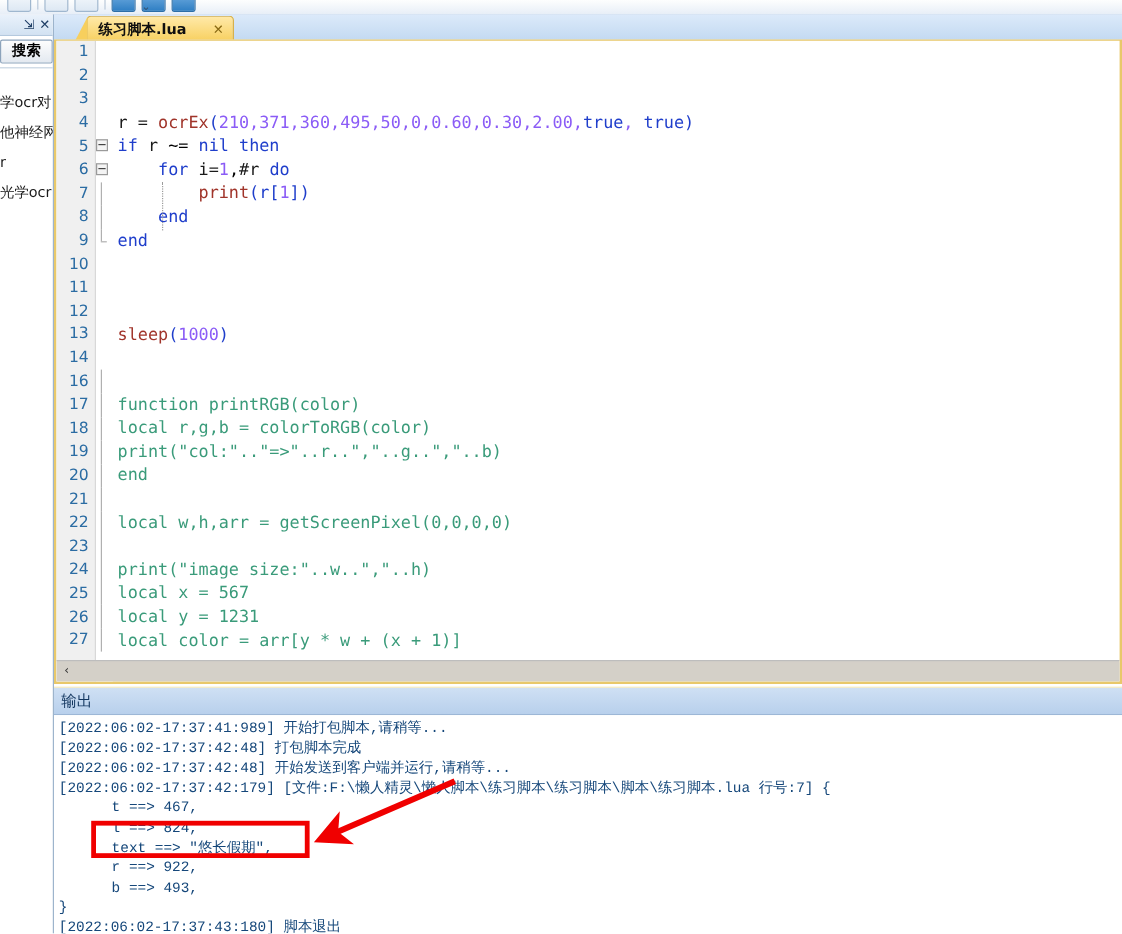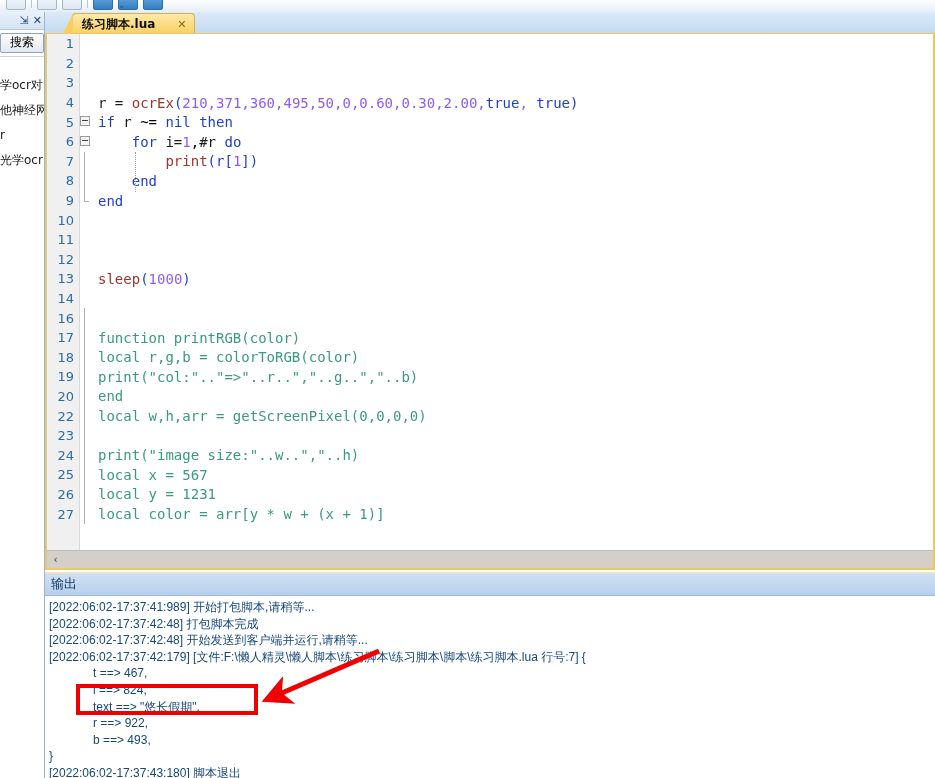--- a/index.html
+++ b/index.html
@@ -44,21 +44,21 @@
     border-bottom: 1px solid #b4c9de;
     display: flex; align-items: center; justify-content: flex-end;
     padding-right: 2px; gap: 4px;
   }
   .lp-pin, .lp-close {
     font-size: 11px; color: #1f3f66; line-height: 1;
     font-family: "DejaVu Sans", sans-serif;
   }
   .lp-searchrow {
     height: 22px; border-bottom: 1px solid #c6d4e2;
-    display: flex; align-items: center; padding: 2px 2px 2px 0;
+    display: flex; align-items: center; padding: 2px 2px 2px 0; font-weight: bold;
   }
   .lp-searchbtn {
     height: 18px; min-width: 36px; padding: 0 3px;
     border: 1px solid #8ca3bb; border-radius: 2px;
     background: linear-gradient(#fdfdfd, #e3e9f0);
     font-size: 12px; color: #000; line-height: 16px;
     font-family: "DejaVu Sans", sans-serif; text-align: center;
   }
   .lp-list { padding-top: 18px; }
   .lp-item {
@@ -221,21 +221,21 @@
     font-size: 13px; color: #12365f;
     font-family: "DejaVu Sans", sans-serif;
   }
   .out-body {
     position: relative;
     padding: 3px 0 0 4px;
     background: #ffffff;
     height: 182px;
   }
   .oline {
-    font-family: Liberation Sans, sans-serif;
+    font-family: Liberation Mono, monospace;
     font-size: 12px;
     color: #15477a;
     height: 16.6px; line-height: 16.6px;
     white-space: pre;
   }
   .oline.ind { padding-left: 44px; }
 
   
   .ann-box {
     position: absolute;
@@ -303,20 +303,21 @@
         <div class="crow"><span class="lnum">10</span><span class="fold"></span><span class="ctext"></span></div>
         <div class="crow"><span class="lnum">11</span><span class="fold"></span><span class="ctext"></span></div>
         <div class="crow"><span class="lnum">12</span><span class="fold"></span><span class="ctext"></span></div>
         <div class="crow"><span class="lnum">13</span><span class="fold"></span><span class="ctext"><span class="fn">sleep</span><span class="bk">(</span><span class="num">1000</span><span class="bk">)</span></span></div>
         <div class="crow"><span class="lnum">14</span><span class="fold"></span><span class="ctext"></span></div>
         <div class="crow"><span class="lnum">16</span><span class="fold"><span class="fold-line"></span></span><span class="ctext"></span></div>
         <div class="crow"><span class="lnum">17</span><span class="fold"><span class="fold-line"></span></span><span class="ctext"><span class="cm">function printRGB(color)</span></span></div>
         <div class="crow"><span class="lnum">18</span><span class="fold"><span class="fold-line"></span></span><span class="ctext"><span class="cm">local r,g,b = colorToRGB(color)</span></span></div>
         <div class="crow"><span class="lnum">19</span><span class="fold"><span class="fold-line"></span></span><span class="ctext"><span class="cm">print("col:".."=&gt;"..r..","..g..","..b)</span></span></div>
         <div class="crow"><span class="lnum">20</span><span class="fold"><span class="fold-line"></span></span><span class="ctext"><span class="cm">end</span></span></div>
+        <div class="crow"><span class="lnum">21</span><span class="fold"><span class="fold-line"></span></span><span class="ctext"></span></div>
         <div class="crow"><span class="lnum">22</span><span class="fold"><span class="fold-line"></span></span><span class="ctext"><span class="cm">local w,h,arr = getScreenPixel(0,0,0,0)</span></span></div>
         <div class="crow"><span class="lnum">23</span><span class="fold"><span class="fold-line"></span></span><span class="ctext"></span></div>
         <div class="crow"><span class="lnum">24</span><span class="fold"><span class="fold-line"></span></span><span class="ctext"><span class="cm">print("image size:"..w..","..h)</span></span></div>
         <div class="crow"><span class="lnum">25</span><span class="fold"><span class="fold-line"></span></span><span class="ctext"><span class="cm">local x = 567</span></span></div>
         <div class="crow"><span class="lnum">26</span><span class="fold"><span class="fold-line"></span></span><span class="ctext"><span class="cm">local y = 1231</span></span></div>
         <div class="crow"><span class="lnum">27</span><span class="fold"><span class="fold-line"></span></span><span class="ctext"><span class="cm">local color = arr[y * w + (x + 1)]</span></span></div>
         <div class="indent-guide" style="left: 88px; top: 118px; height: 40px; bottom: auto;"></div>
       </div>
     <div class="hscroll">
       <div class="hs-left">‹</div>

